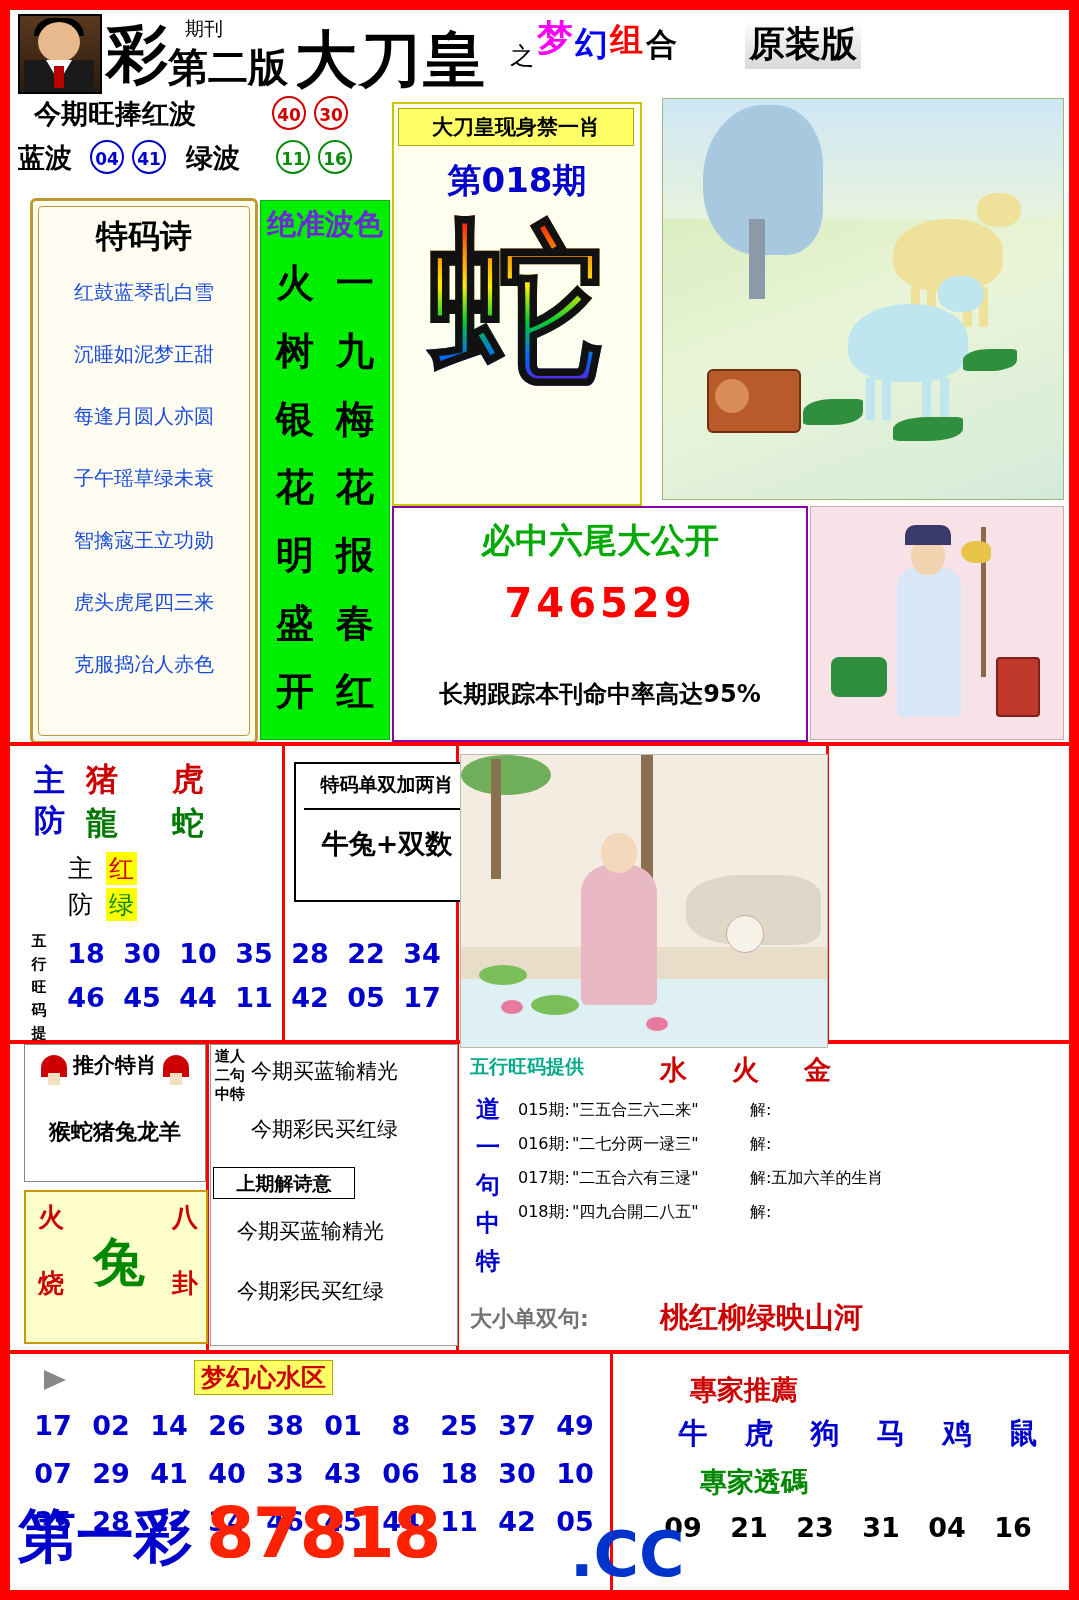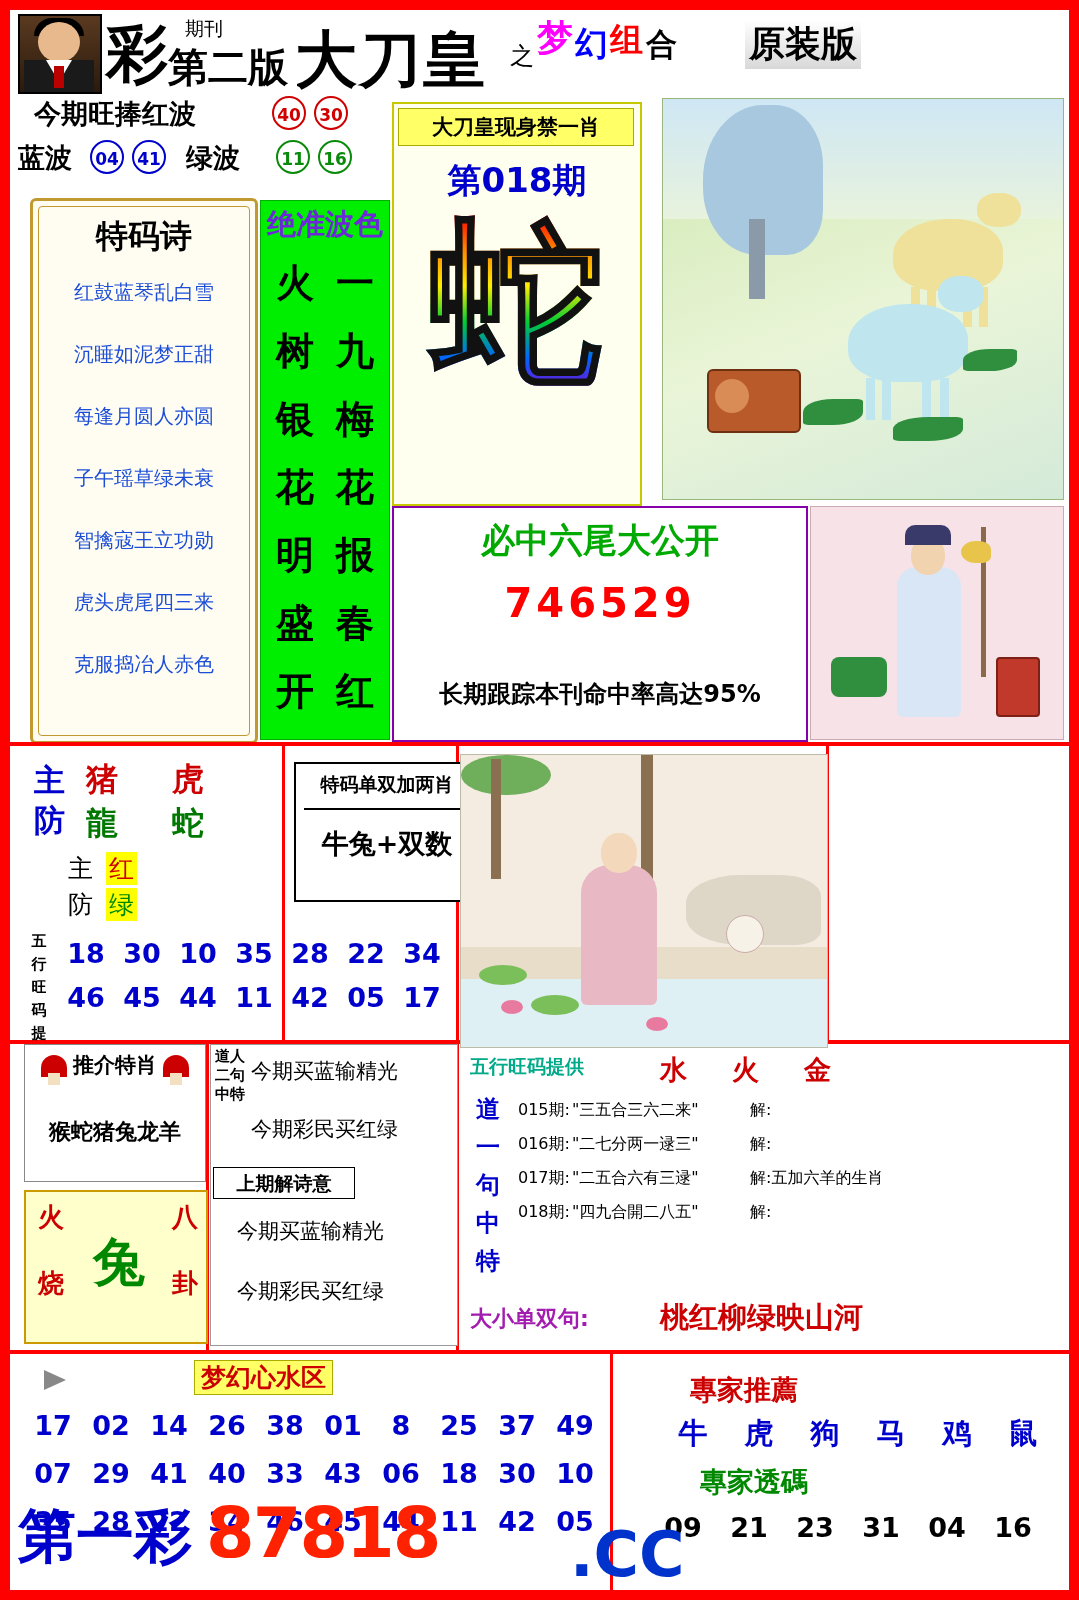--- a/index.html
+++ b/index.html
@@ -188,21 +188,21 @@
 
   
   .wuxing{position:absolute;left:450px;top:1042px;width:600px;height:300px;}
   .wx-t{position:absolute;left:10px;top:2px;font-size:19px;font-weight:bold;color:#00aa88;}
   .wx-s{position:absolute;top:0px;font-size:27px;font-weight:bold;color:#cc0000;}
   .dao-col{position:absolute;left:10px;top:38px;width:36px;font-size:24px;font-weight:bold;color:#0000cc;
      text-align:center;line-height:38px;}
   .jie-row{position:absolute;left:58px;font-size:16px;color:#000;}
   .jie-key{position:absolute;left:58px;font-size:16px;color:#000;}
   .jie-ans{position:absolute;left:290px;font-size:16px;color:#000;}
-  .daxiao{position:absolute;left:10px;top:252px;font-size:22px;font-weight:bold;color:#a21caf;}
+  .daxiao{position:absolute;left:10px;top:252px;font-size:22px;font-weight:bold;color:#737373;}
   .daxiao-v{position:absolute;left:200px;top:246px;font-size:29px;font-weight:bold;color:#cc0000;}
 
   
   .mh{position:absolute;left:14px;top:1350px;width:580px;height:42px;}
   .mh-t{position:absolute;left:170px;top:0px;font-size:25px;font-weight:bold;color:#cc0000;background:#ffff66;padding:0 6px;border:1px solid #aa0;}
   .mh-arrow{position:absolute;left:20px;top:10px;width:0;height:0;border-top:10px solid transparent;border-bottom:10px solid transparent;border-left:22px solid #888;}
   .numrow{position:absolute;left:14px;font-size:27px;font-weight:bold;color:#0000cc;}
   .numrow span{display:inline-block;width:58px;text-align:center;}
 
   

